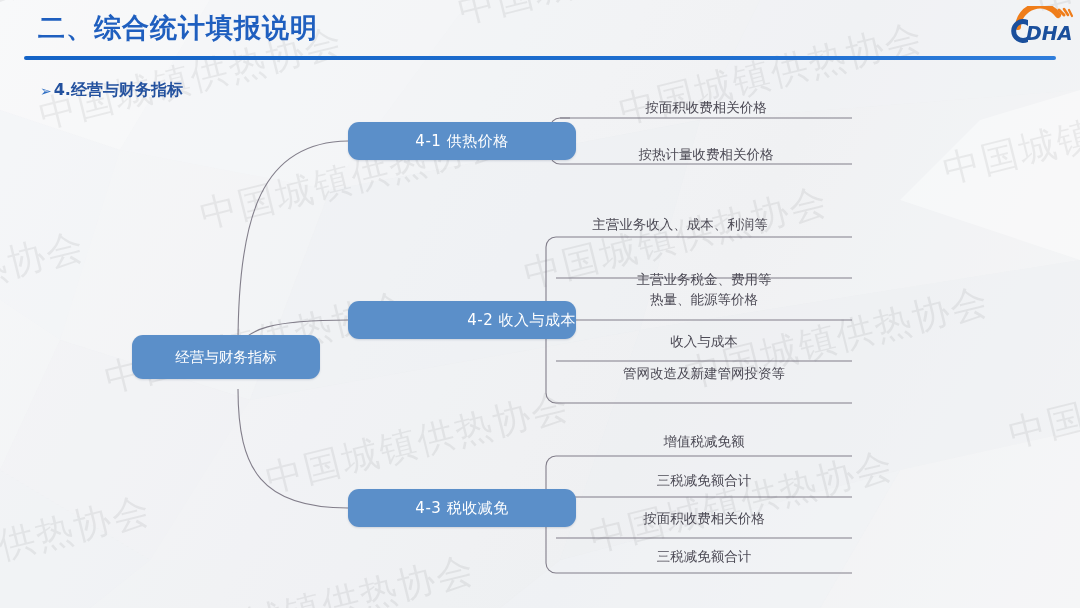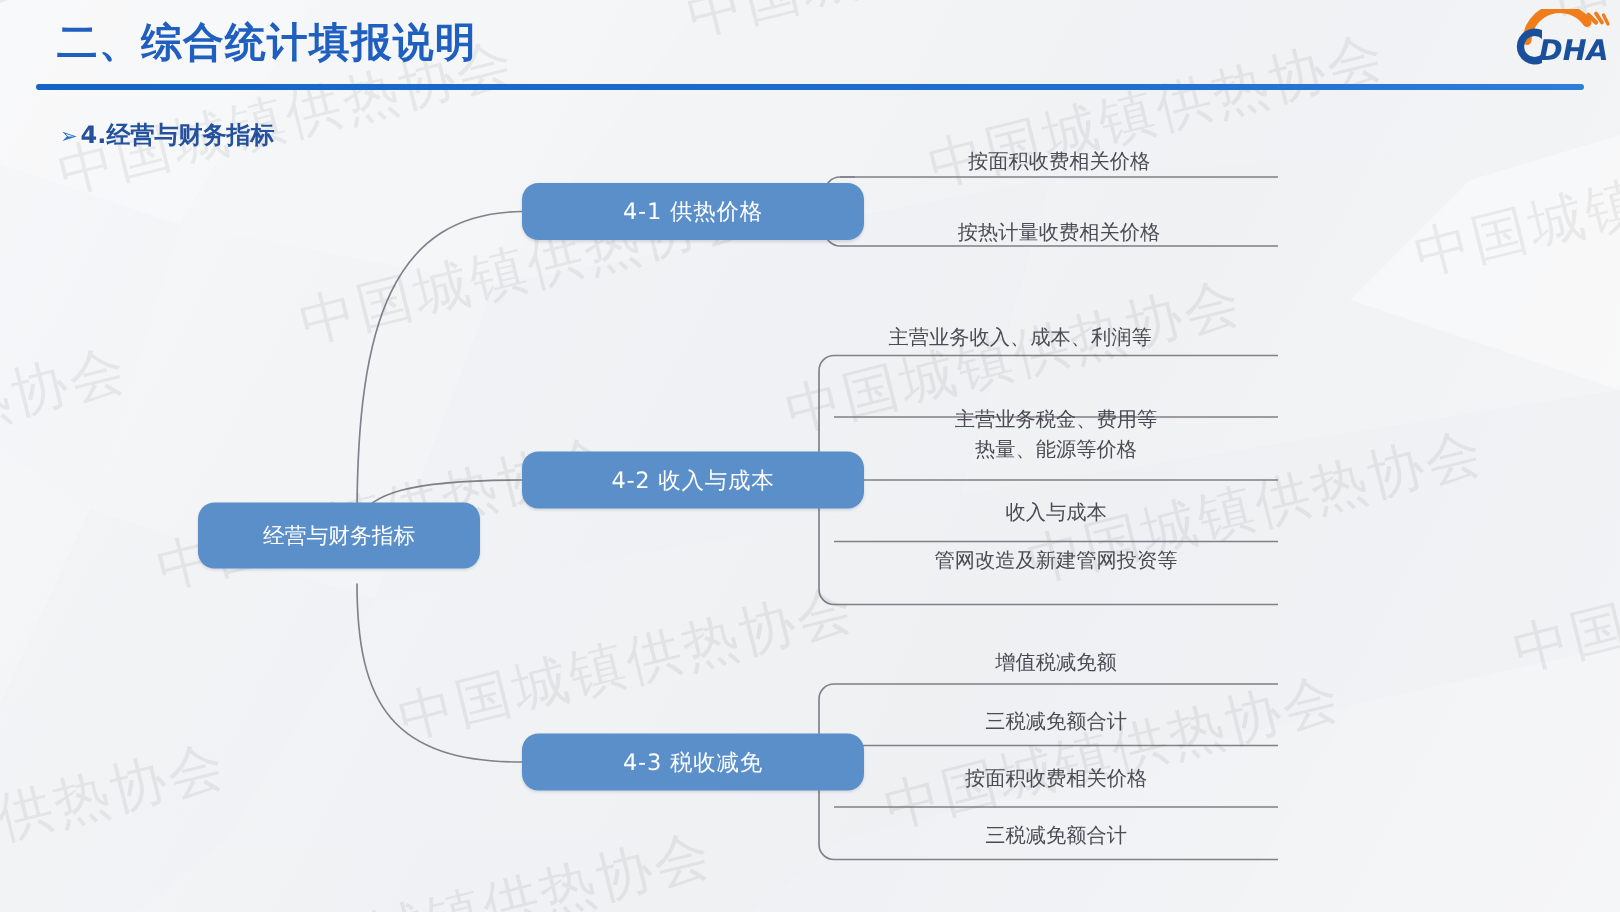--- a/index.html
+++ b/index.html
@@ -57,21 +57,21 @@
   .diagram > svg.links{position:absolute;left:0;top:0;}
   .node{
     position:absolute;background:#5b8fc9;border-radius:11px;
     display:flex;align-items:center;justify-content:center;
     color:#ffffff;font-family:"DejaVu Sans","Liberation Sans",sans-serif;
     box-shadow:0 1px 2px rgba(60,80,110,.18);
   }
   .node.root{left:132px;top:335px;width:188px;height:44px;font-size:14.5px;}
   .node.lvl2{width:228px;height:38px;font-size:15px;letter-spacing:.5px;}
   .n41{left:348px;top:122px;}
-  .n42{left:348px;top:301px;}
+  .n42{left:348px;top:301px;justify-content:flex-end;}
   .n43{left:348px;top:489px;}
   .leaf{
     position:absolute;text-align:center;
     font-size:13.5px;color:#4c4a55;
     font-family:"DejaVu Sans","Liberation Sans",sans-serif;
     white-space:nowrap;
   }
 </style>
 </head>
 <body>

